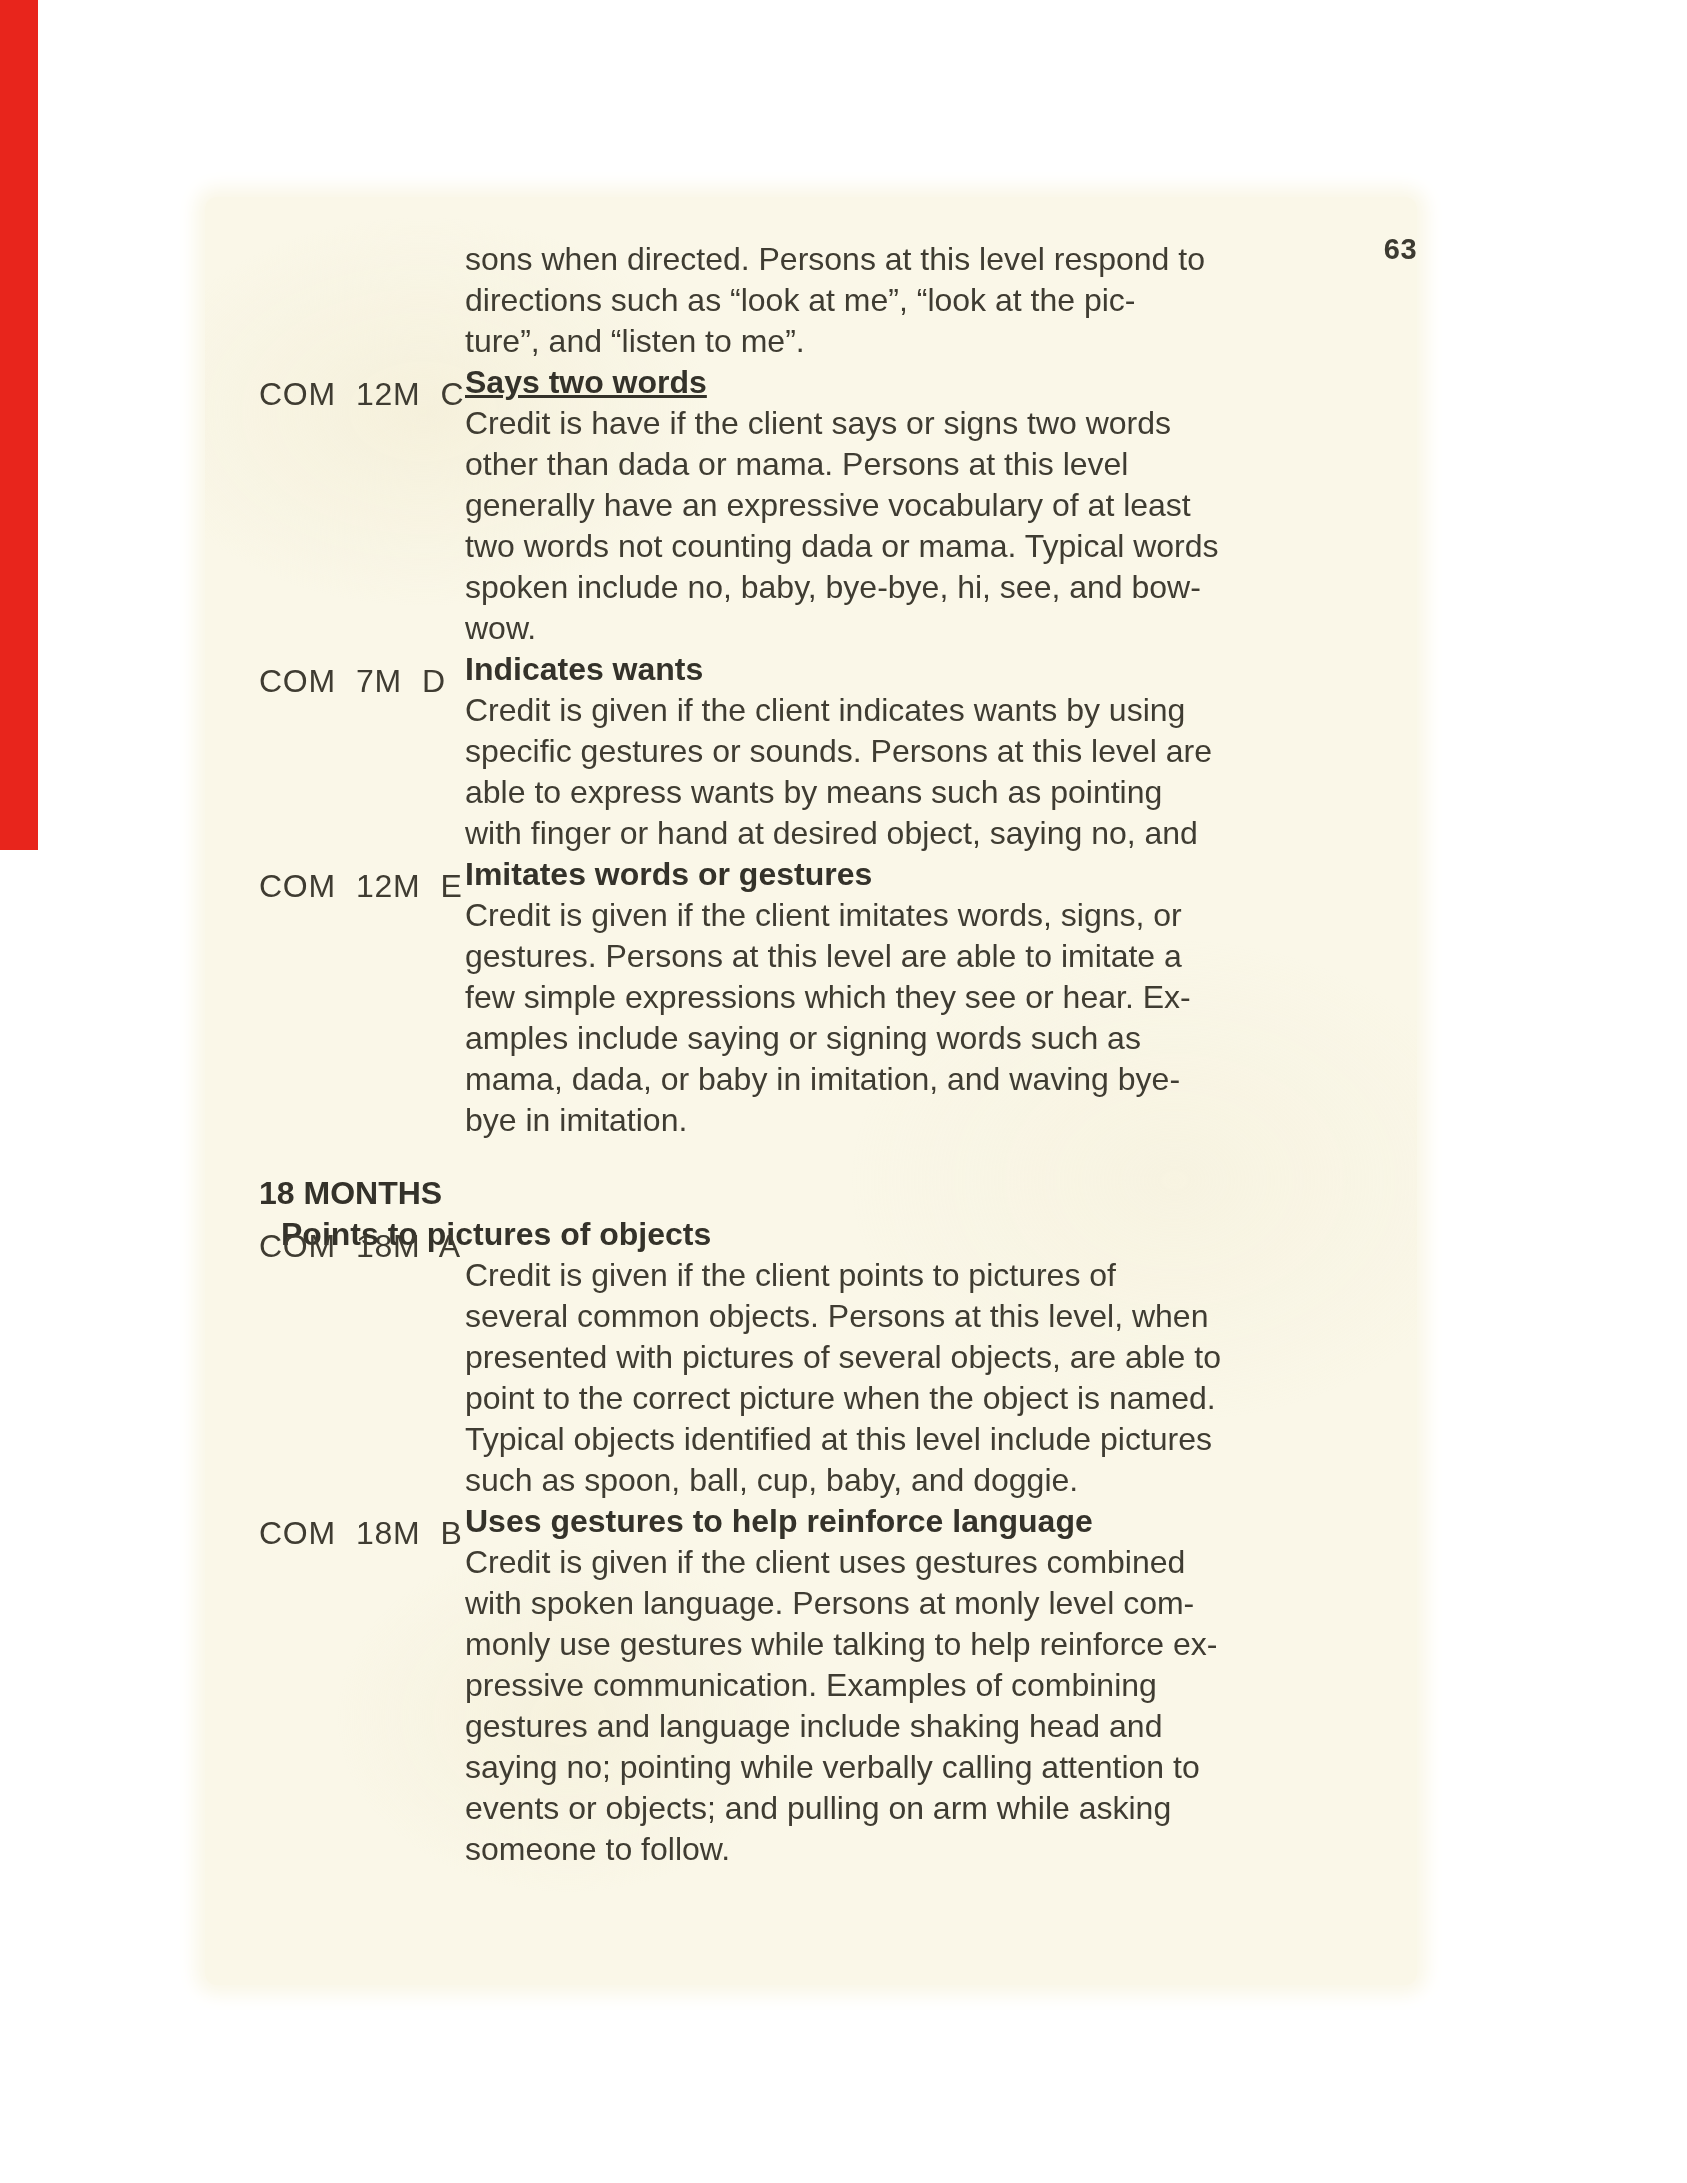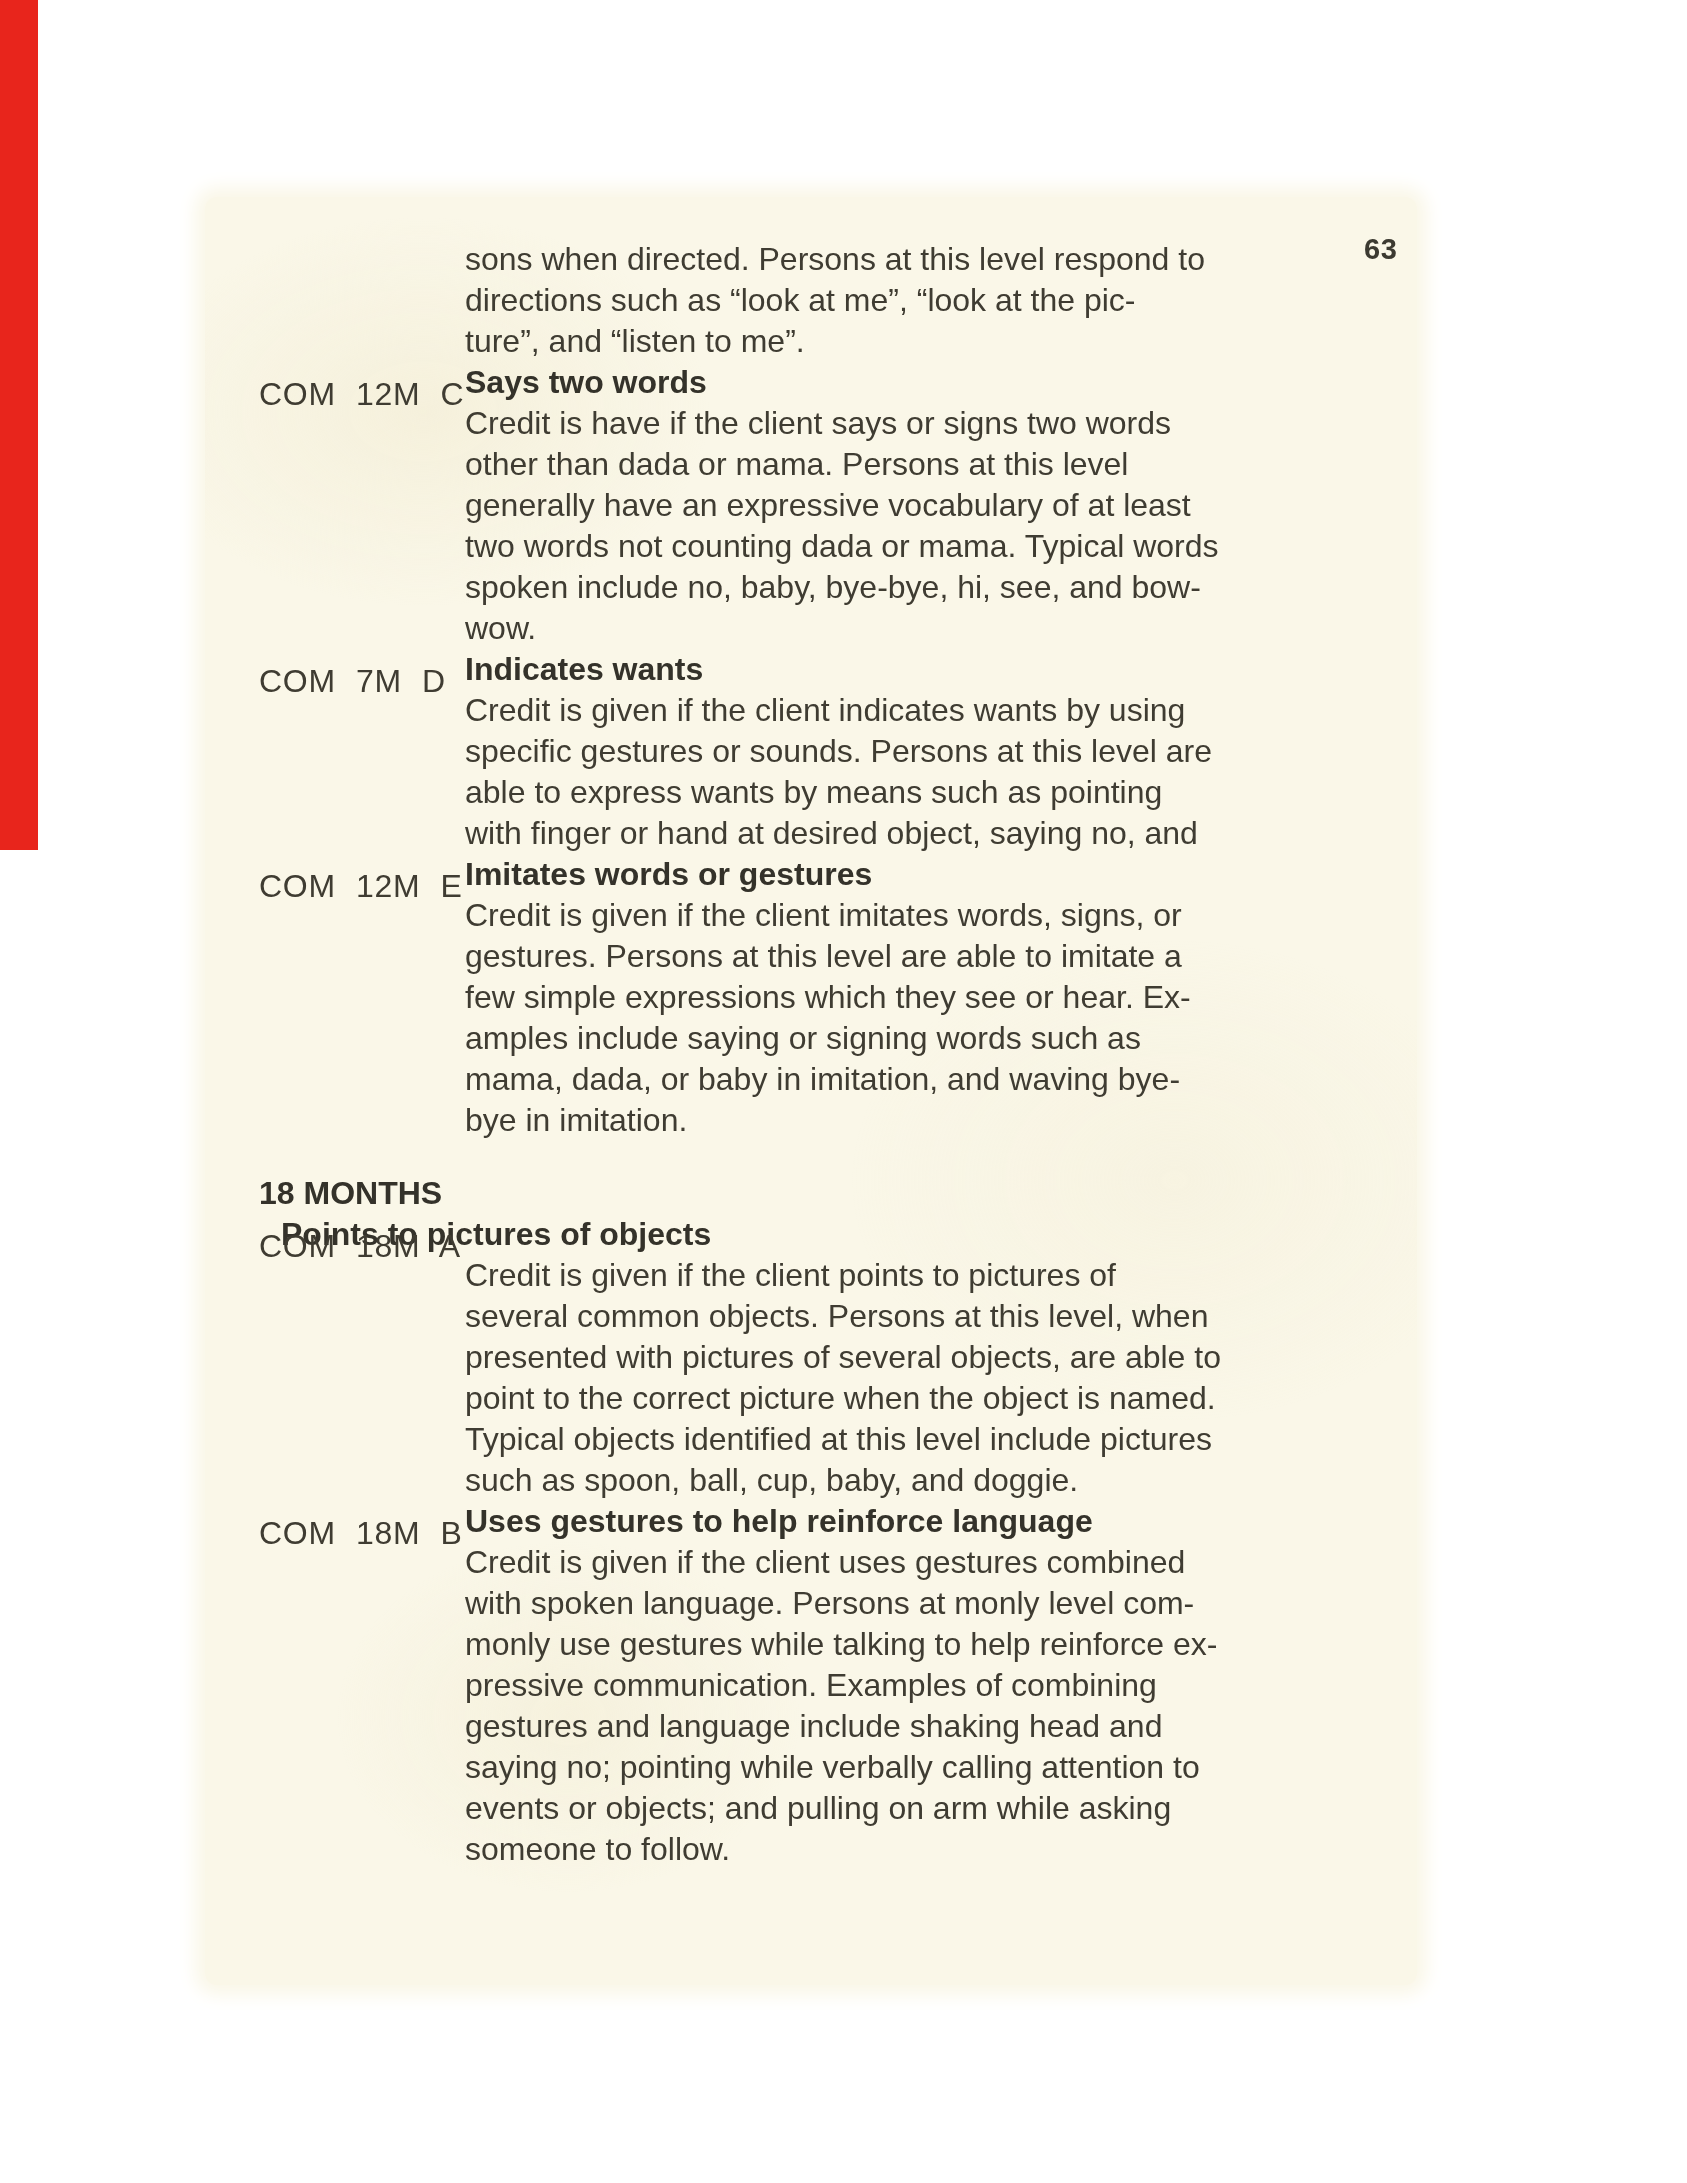--- a/index.html
+++ b/index.html
@@ -19,21 +19,21 @@
       radial-gradient(410px 278px at 18% 12%, rgba(240,233,205,.45), rgba(240,233,205,0) 70%),
       radial-gradient(463px 344px at 80% 55%, rgba(243,237,213,.35), rgba(243,237,213,0) 70%),
       radial-gradient(331px 251px at 30% 85%, rgba(240,233,205,.40), rgba(240,233,205,0) 70%);
   }
   .red-stripe{
     position:absolute;left:0;top:0;width:38px;height:850px;
     background:var(--stripe,#e8251c);
   }
   .page-number{
     position:absolute;left:1364px;top:233px;width:73px;
-    font-size:29px;font-weight:bold;color:#3c3a31;letter-spacing:0.7px;
+    font-size:29px;font-weight:bold;color:#3c3a31;letter-spacing:0.7px;text-align:center;
   }
   .text-column{
     position:absolute;left:259px;top:239px;width:1098px;
     color:var(--ink,#3f3c32);
     font-size:32px;line-height:41px;
   }
   .block{position:relative;}
   .line{height:41px;white-space:pre;}
   .indent{margin-left:206px;}
   .code{
@@ -53,21 +53,21 @@
 
 <div class="page-number">63</div>
 
 <div class="text-column">
     <div class="block">
       <div class="line indent">sons when directed. Persons at this level respond to</div>
       <div class="line indent">directions such as “look at me”, “look at the pic-</div>
       <div class="line indent">ture”, and “listen to me”.</div>
     </div>
     <div class="block">
-      <div class="line"><span class="code">COM 12M C</span><span class="bold indent" style="display: inline-block;">Says two words</span></div>
+      <div class="line"><span class="code">COM 12M C</span><span class="bold indent" style="display: inline-block; text-decoration: underline;">Says two words</span></div>
       <div class="line indent">Credit is have if the client says or signs two words</div>
       <div class="line indent">other than dada or mama. Persons at this level</div>
       <div class="line indent">generally have an expressive vocabulary of at least</div>
       <div class="line indent">two words not counting dada or mama. Typical words</div>
       <div class="line indent">spoken include no, baby, bye-bye, hi, see, and bow-</div>
       <div class="line indent">wow.</div>
     </div>
     <div class="block">
       <div class="line"><span class="code">COM 7M D</span><span class="bold indent" style="display: inline-block;">Indicates wants</span></div>
       <div class="line indent">Credit is given if the client indicates wants by using</div>

